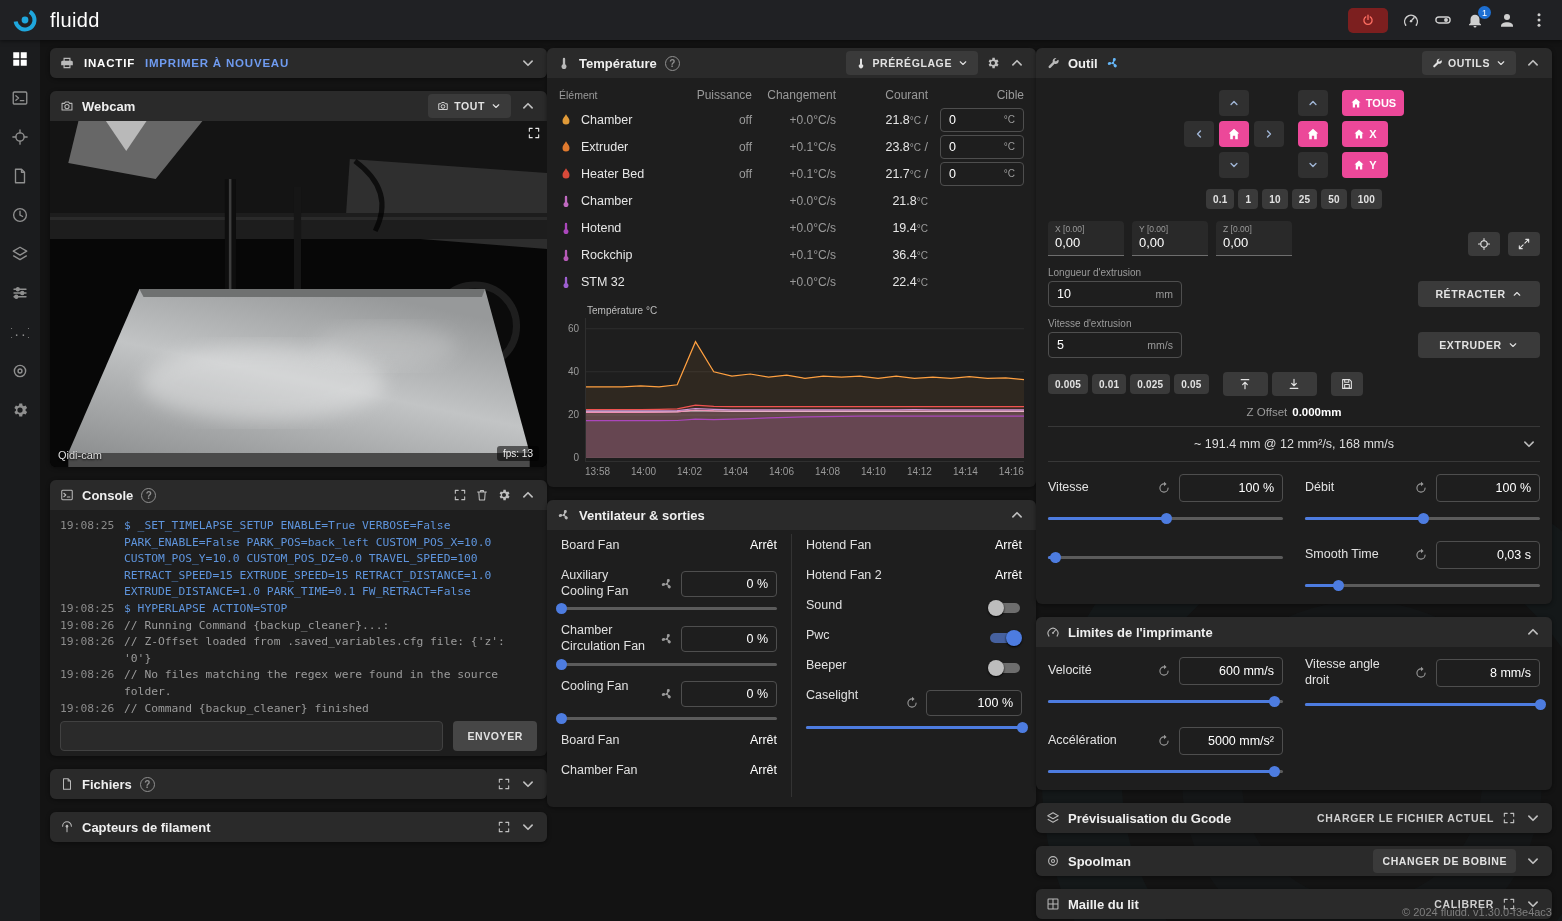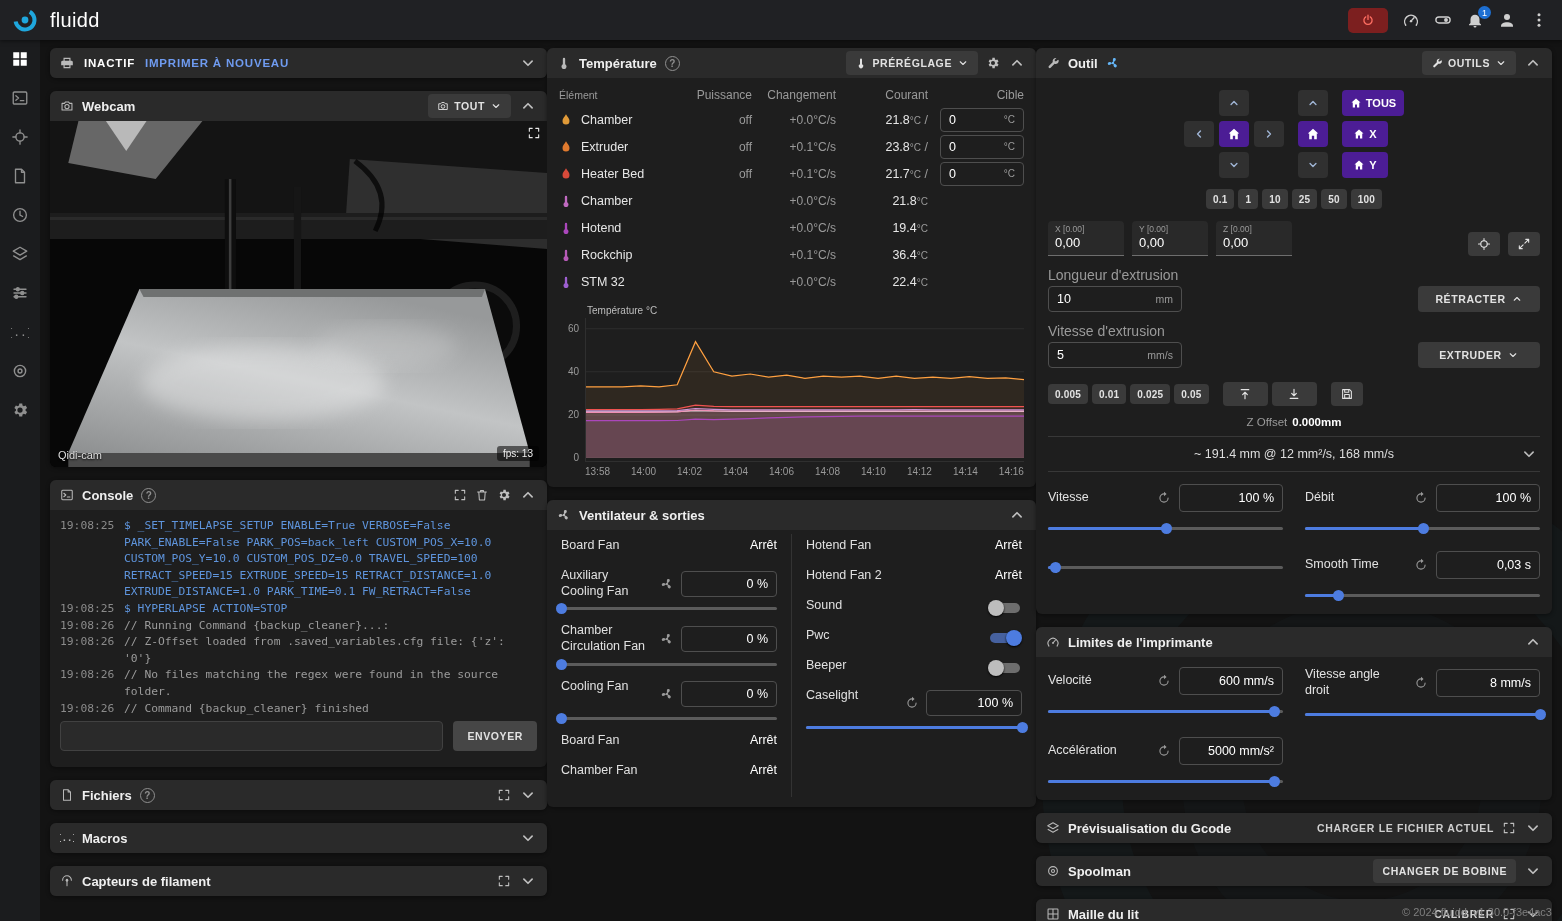--- a/index.html
+++ b/index.html
@@ -67,21 +67,21 @@
     padding:2px 6px;border-radius:3px}
   .fs-btn{position:absolute;right:6px;top:5px;color:#fff;cursor:pointer;opacity:.9}
   
   .console-log{padding:8px 10px;height:205px;overflow:hidden;font-family:"DejaVu Sans Mono",monospace;
     font-size:11.3px;line-height:16.6px}
   .cline{display:flex;gap:8px}
   .ctime{color:#8a8a8a;flex:none;width:56px}
   .ctext{flex:1;word-break:break-word}
   .cline.cmd .ctext{color:#5e94dc}
   .cline.info .ctext{color:#9b9b9b}
-  .console-inrow{display:flex;gap:10px;padding:6px 10px 16px;align-items:center}
+  .console-inrow{display:flex;gap:10px;padding:6px 10px 5px;align-items:center}
   .cinput{flex:1;height:30px;background:#2a2a2a;border:1px solid #414141;border-radius:4px}
   .sendbtn{background:#464646;height:30px;padding:0 14px}
   
   .temp-table{padding:6px 12px 2px}
   .trow{display:grid;grid-template-columns:1fr 58px 84px 92px 96px;align-items:center;height:27px}
   .trow.head{height:22px;font-size:10.5px;color:#9a9a9a;font-weight:400}
   .tname{display:flex;align-items:center;gap:8px;font-size:12.5px}
   .tr-r{text-align:right;font-size:12px}
   .tcur{text-align:right;font-size:12.5px}
   .tcur small{color:#9a9a9a;font-size:10px}
@@ -109,32 +109,32 @@
   .fan-ctl .inbox{width:96px;height:26px;justify-content:flex-end;gap:4px}
   .fan-slider{margin:2px 0 8px}
   
   .tool-body{padding:8px 12px 12px}
   .jog{display:flex;gap:14px;justify-content:center;padding:4px 0 2px}
   .jog-xy{display:grid;grid-template-columns:repeat(3,30px);grid-auto-rows:26px;gap:5px}
   .jog-z{display:grid;grid-template-columns:30px;grid-auto-rows:26px;gap:5px}
   .jog-home{display:grid;grid-auto-rows:26px;gap:5px;justify-items:start}
   .jbtn{background:#303030;border-radius:4px;display:flex;align-items:center;justify-content:center;
     gap:4px;color:#9fb4d4;cursor:pointer;width:30px;height:26px;font-size:11px;font-weight:700}
-  .jbtn.blue{background:#4c1d95;color:#fff}
+  .jbtn.blue{background:#ec4899;color:#fff}
   .jbtn.w64{width:62px}
   .jbtn.w46{width:46px}
   .steps{display:flex;gap:4px;justify-content:center;margin-top:9px}
   .pos-row{display:flex;gap:8px;margin-top:12px;align-items:flex-end}
   .posbox{width:76px;height:35px;background:#292929;border-bottom:1px solid #6e6e6e;
     border-radius:4px 4px 0 0;padding:3px 7px;cursor:text}
   .pos-label{font-size:8.5px;color:#9a9a9a}
   .pos-value{font-size:13px;color:#fff;margin-top:1px}
   .pos-row .grow{flex:1}
   .ext-row{display:flex;justify-content:space-between;align-items:flex-end;margin-top:11px}
-  .labelbox label{display:block;font-size:14px;color:#9a9a9a;margin-bottom:3px}
+  .labelbox label{display:block;font-size:10px;color:#9a9a9a;margin-bottom:3px}
   .labelbox .inbox{width:134px}
   .labelbox .inbox small{color:#9a9a9a;font-size:10.5px}
   .ext-row .btn{width:122px;height:26px}
   .zoff-row{display:flex;align-items:center;gap:4px;margin-top:14px}
   .zoff-row .zbtn{width:45px}
   .zoff-row .gap{width:6px}
   .zoff-label{text-align:center;margin:10px 0 8px;font-size:11.5px}
   .zoff-label b{color:#fff;margin-left:5px}
   .filinfo{height:34px;display:flex;align-items:center;justify-content:center;position:relative;
     font-size:12.5px;color:#ddd}
@@ -605,36 +605,20 @@
             </svg>
           </span>
         <span class="chev">
             <svg class="i">
               <use href="#i-chev-d"></use>
             </svg>
           </span>
       </div>
     </div>
 
-    <div class="card">
-      <div class="card-h">
-        <span class="hicon">
-            <svg class="i s">
-              <use href="#i-braces"></use>
-            </svg>
-          </span>
-        <span>Macros</span>
-        <span class="sp"></span>
-        <span class="chev">
-            <svg class="i">
-              <use href="#i-chev-d"></use>
-            </svg>
-          </span>
-      </div>
-    </div>
 
     <div class="card">
       <div class="card-h">
         <span class="hicon">
             <svg class="i s">
               <use href="#i-sensor"></use>
             </svg>
           </span>
         <span>Capteurs de filament</span>
         <span class="sp"></span>

